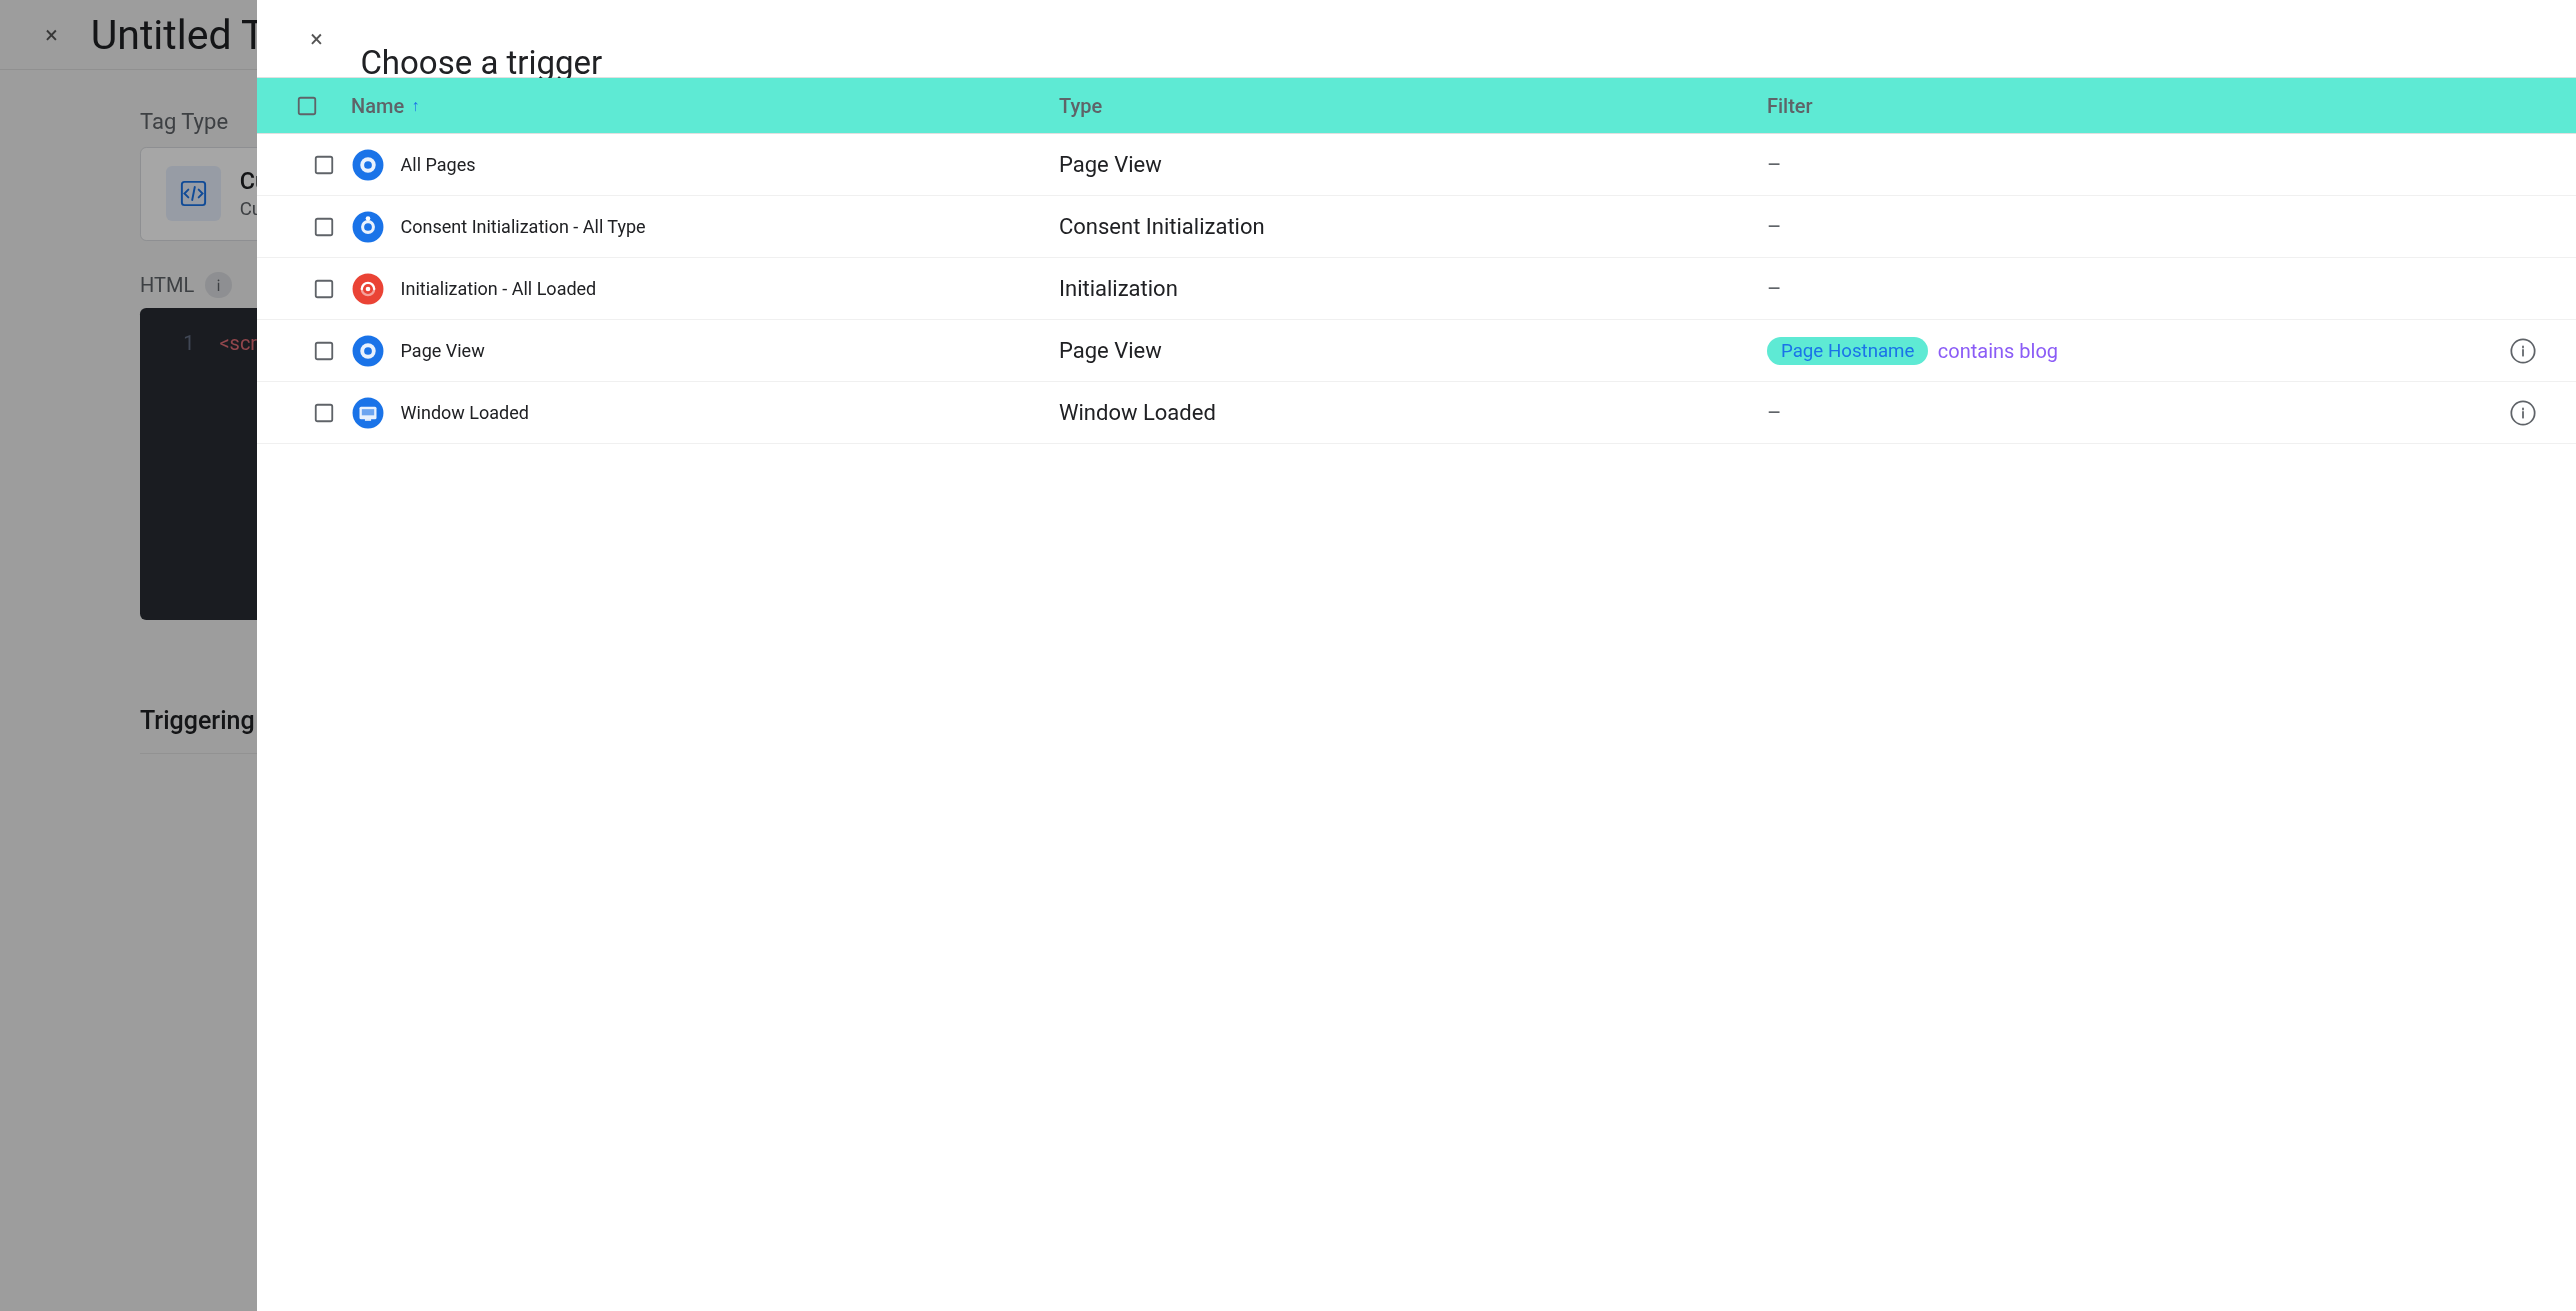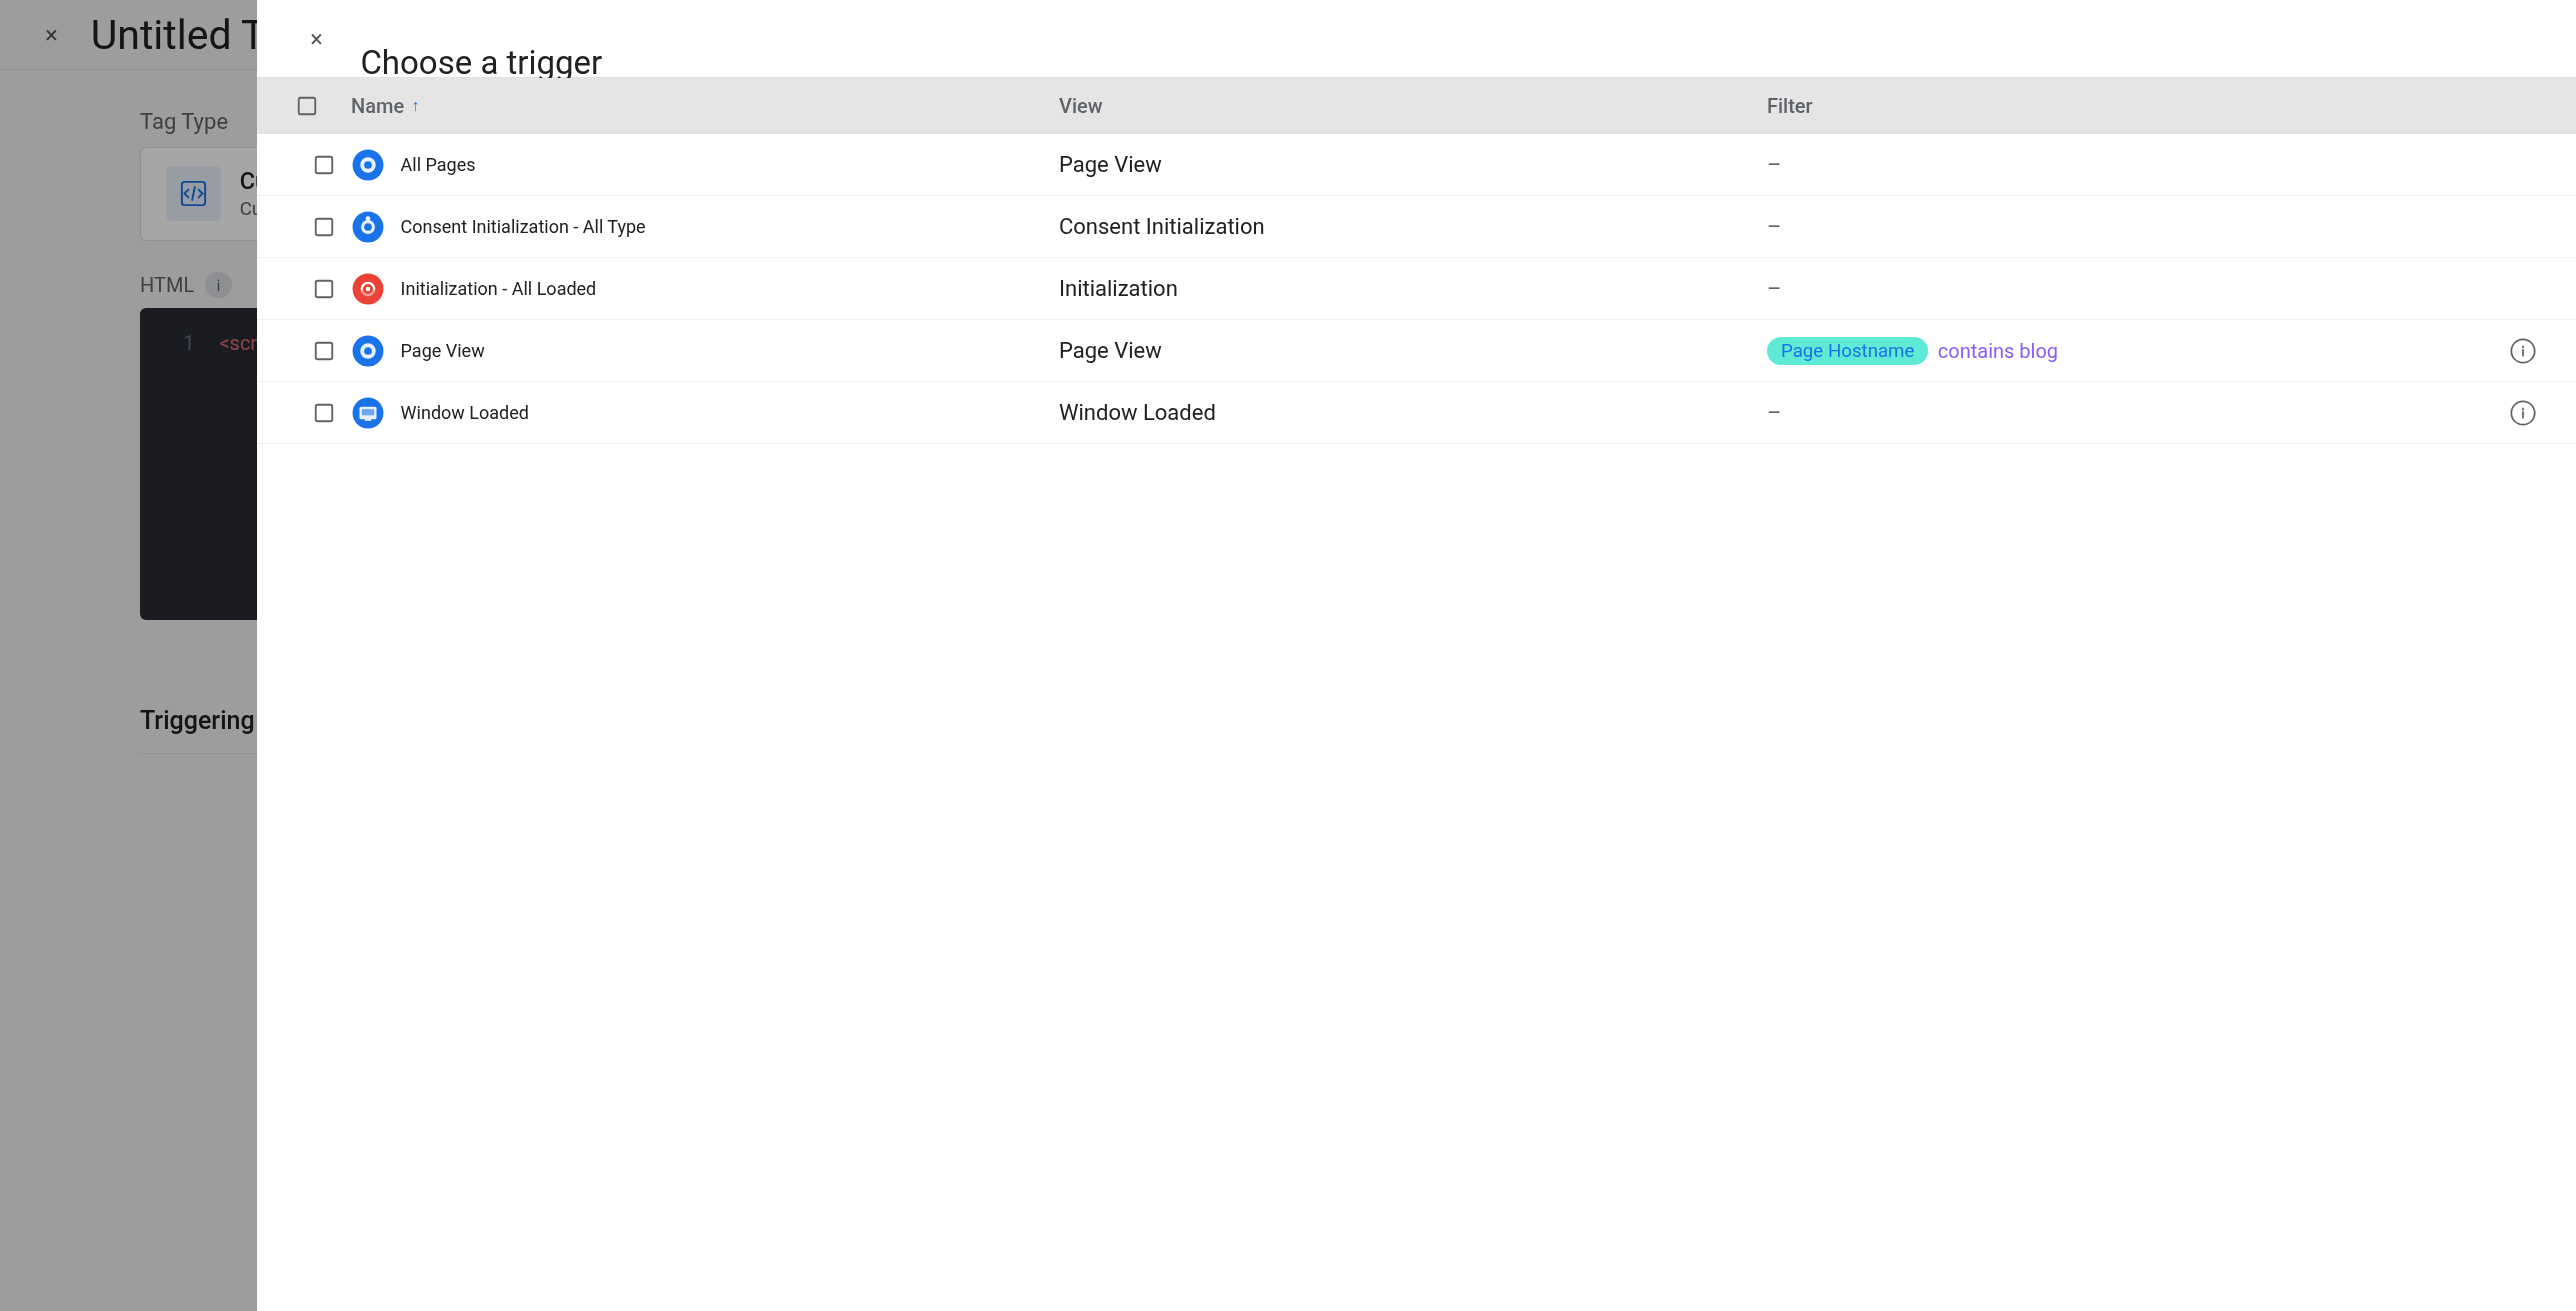--- a/index.html
+++ b/index.html
@@ -269,21 +269,21 @@
     .modal-table {
       flex: 1;
       overflow-y: auto;
     }
 
     .table-header {
       display: grid;
       grid-template-columns: 55px 1fr 1fr 1fr 62px;
       padding: 15.6px 39px;
       border-bottom: 1.6px solid #e0e0e0;
-      background: #e5e5e5;
+      background: #5eead4;
       position: sticky;
       top: 0;
       z-index: 5;
     }
 
     .table-header-cell {
       font-size: 20px;
       color: #5f6368;
       font-weight: 500;
       display: flex;
@@ -438,21 +438,21 @@
       <div class="table-header-cell">
         <svg width="22" height="22" viewBox="0 0 24 24" fill="none">
           <rect x="3" y="3" width="18" height="18" rx="2" stroke="#5f6368" stroke-width="2"></rect>
         </svg>
       </div>
       <div class="table-header-cell">
         <span>Name</span>
         <span class="sort-icon">↑</span>
       </div>
       <div class="table-header-cell">
-        <span>View</span>
+        <span>Type</span>
       </div>
       <div class="table-header-cell">
         <span>Filter</span>
       </div>
       <div class="table-header-cell"></div>
     </div>
 
     <div class="table-row">
       <div class="row-check">
         <svg width="22" height="22" viewBox="0 0 24 24" fill="none">

